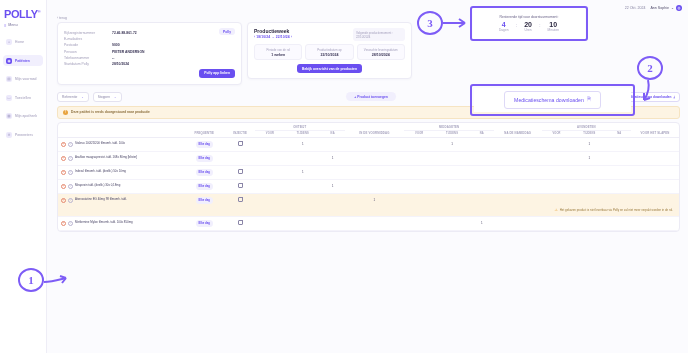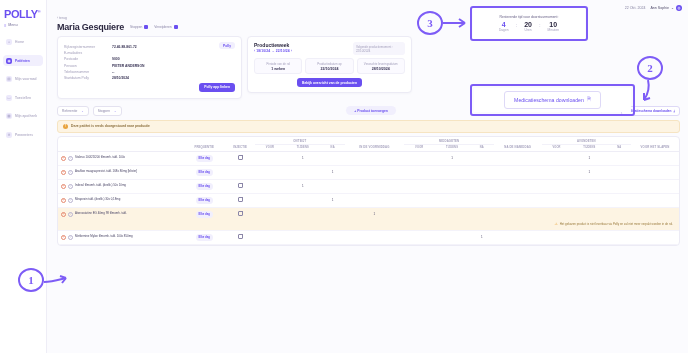--- a/index.html
+++ b/index.html
@@ -203,31 +203,20 @@
         <span>Ann Sophie</span>
         <span>⌄</span>
         <span class="avatar">◍</span>
       </div>
     </div>
 
     <div class="content">
 
       <div class="breadcrumb">‹ terug</div>
 
-      <div class="page-head">
-        <div class="page-title">Maria Gesquiere</div>
-        <div class="chip">
-          <span>Stoppen</span>
-          <span class="sq"></span>
-        </div>
-        <div class="chip">
-          <span>Verwijderen</span>
-          <span class="sq"></span>
-        </div>
-      </div>
 
       <div class="cards-row">
 
         <div class="card card-patient">
           <button class="btn-tag">Polly</button>
           <div class="kvs">
             <div class="kv">
               <span class="k">Rijksregisternummer</span>
               <span class="v">72.46.88-861.72</span>
             </div>

